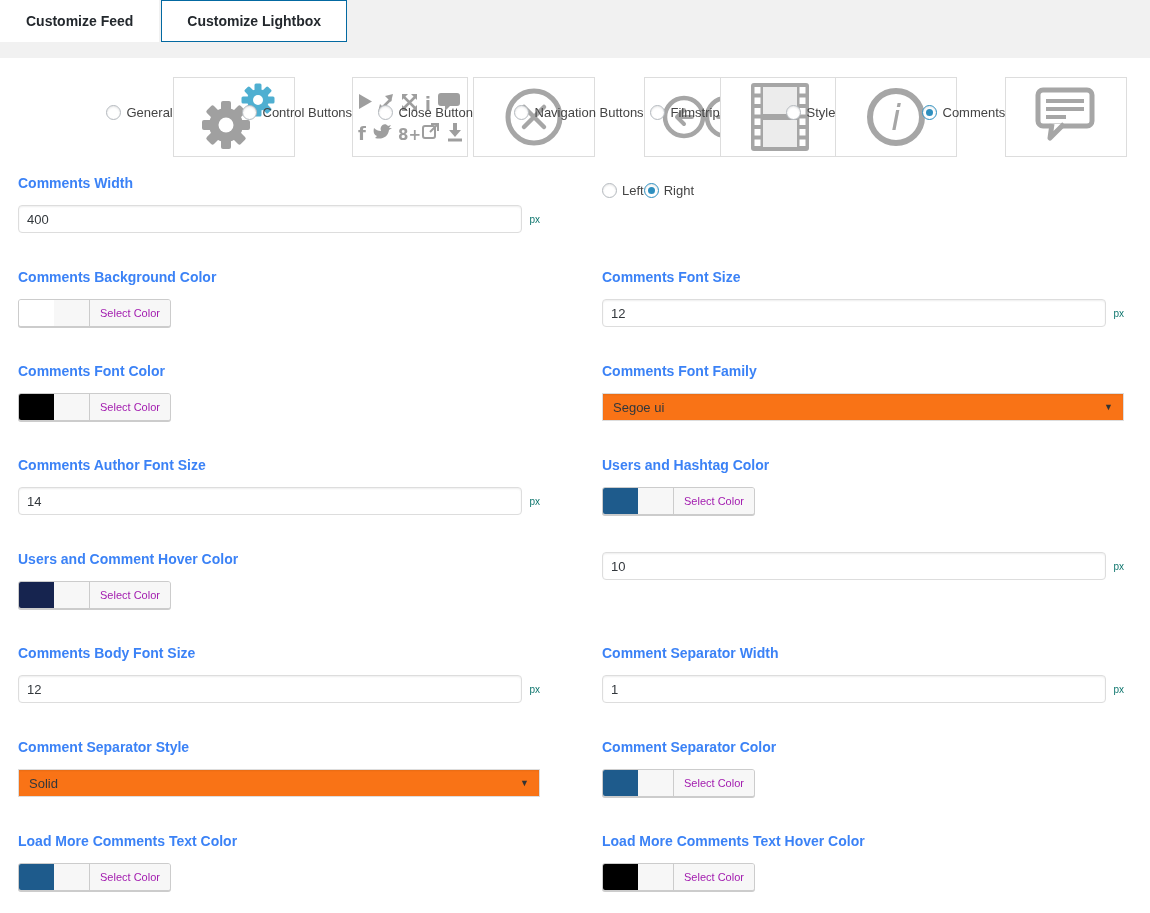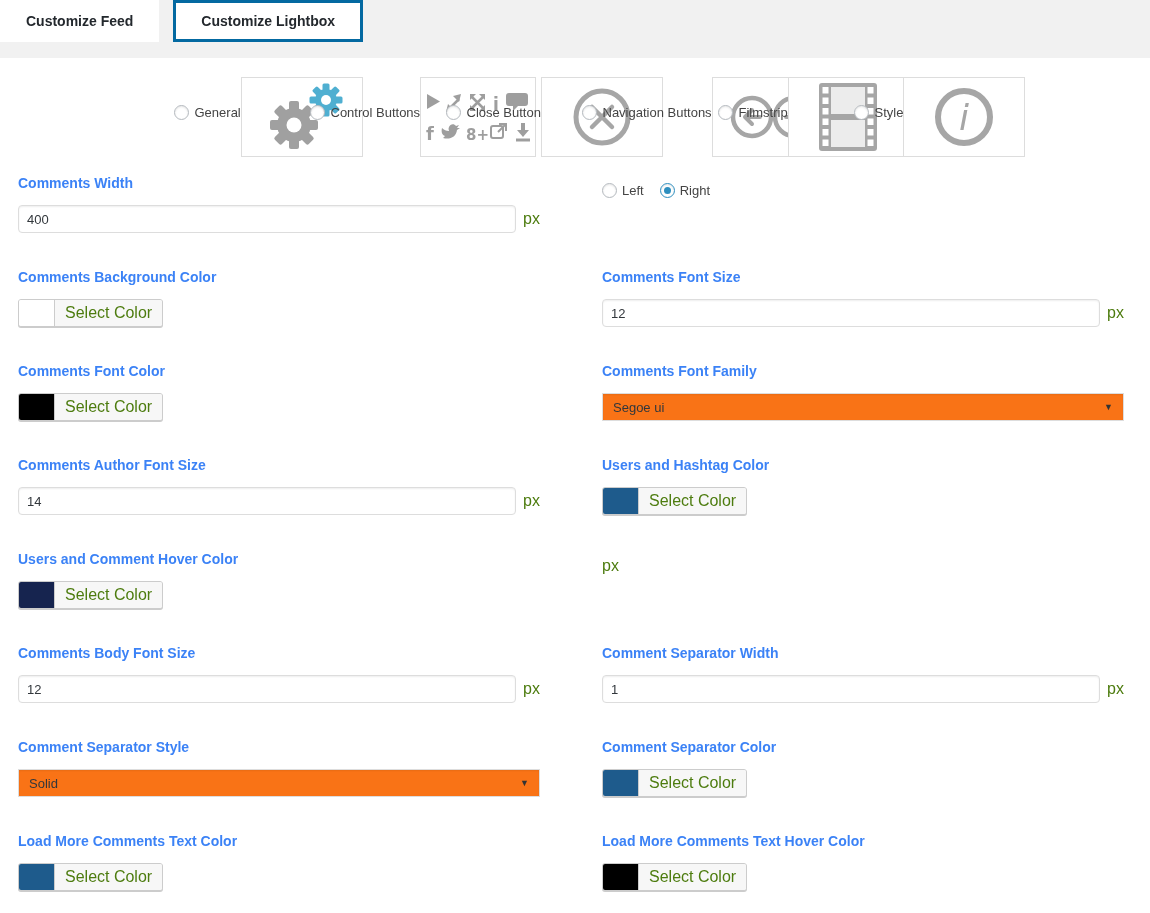--- a/index.html
+++ b/index.html
@@ -6,27 +6,27 @@
   html,body { width:1150px; }
   body {
     font-family: "Liberation Sans", sans-serif;
     background: #f1f1f1;
     color: #23282d;
     width: 1150px;
     height: 913px;
     overflow: hidden;
   }
   
-  .tabbar { display:flex; align-items:stretch; height:42px; background:#f1f1f1;gap:12px; }
+  .tabbar { display:flex; align-items:stretch; height:42px; background:#f1f1f1; }
   .tab {
     background:#fff; border:1px solid transparent;
     font-size:14px; font-weight:bold; color:#23282d;
     padding:0 25px; display:flex; align-items:center; cursor:pointer;
   }
-  .tab.active { border:3px solid #0369a1; margin-left:2px; }
+  .tab.active { border:1px solid #0369a1; margin-left:2px; }
   .tab-gap { height:16px; background:#f1f1f1; }
   
   .panel { background:#fff; min-height:855px; padding-top:19px; }
   
   .sections { display:flex; justify-content:center; gap:13px; }
   .section { width:123px; display:flex; flex-direction:row; align-items:center; }
   .radio-row { display:flex; align-items:center; gap:6px; margin-bottom:9px; cursor:pointer; }
   .radio {
     width:15px; height:15px; border-radius:50%; background:#fff;
     border:1px solid #b4b9be; box-shadow: inset 0 1px 2px rgba(0,0,0,.1);
@@ -46,41 +46,41 @@
   }
   .field { margin-bottom:35px; }
   .field-label { display:block; font-size:14px; font-weight:bold; color:#3b82f6; margin-bottom:13px; }
   .control-row { display:flex; align-items:center; gap:7px; height:30px; }
   .text-input {
     flex:1 1 auto; height:28px; border:1px solid #ddd; background:#fff;
     box-shadow: inset 0 1px 2px rgba(0,0,0,.07);
     padding:0 8px; font-size:13px; color:#32373c; font-family:"Liberation Sans",sans-serif;
     border-radius:4px; outline:none; min-width:0;
   }
-  .unit { font-size:16px; color:#4d7c0f; flex:0 0 auto; }
+  .unit { font-size:10px; color:#0f766e; flex:0 0 auto; }
   .fake-select {
     flex:1 1 auto; height:28px; border:1px solid #ddd; background:#f97316;
     box-shadow: inset 0 1px 2px rgba(0,0,0,.07);
     padding:0 10px; font-size:13px; color:#32373c;
     display:flex; align-items:center; justify-content:space-between; cursor:pointer;
   }
   .select-arrow { font-size:9px; color:#333; }
   
   .color-picker {
     display:inline-flex; align-items:stretch; height:28px;
     border:1px solid #ccc; border-radius:3px; background:#f7f7f7;
     box-shadow: 0 1px 0 #ccc; cursor:pointer; overflow:hidden;
   }
   .swatch { width:35px; height:100%; display:block; }
   .select-color-text {
-    border-left:1px solid #ccc; background:#f7f7f7; color:#4d7c0f;
-    font-size:16px; line-height:26px; padding:0 10px; white-space:nowrap;
-  }
-  
-  .inline-radios { display:flex; align-items:center; gap:16px; }
+    border-left:1px solid #ccc; background:#f7f7f7; color:#a21caf;
+    font-size:11px; line-height:26px; padding:0 10px; white-space:nowrap;margin-left:35px;
+  }
+  
+  .inline-radios { display:flex; align-items:center; gap:0; }
   .inline-radio { display:flex; align-items:center; gap:5px; cursor:pointer; }
   .inline-radio span.txt { font-size:13px; color:#444; }
   svg text { font-family:"DejaVu Sans", sans-serif; }
 </style>
 </head>
 <body>
 
 <div class="tabbar">
   <div class="tab">Customize Feed</div>
   <div class="tab active">Customize Lightbox</div>
@@ -218,20 +218,33 @@
         <span class="radio-label">Style</span>
       </div>
       <div class="icon-box">
         <svg width="120" height="78" viewBox="0 0 120 78">
           <circle cx="60" cy="39" r="26" fill="none" stroke="#a6a6a6" stroke-width="6"></circle>
           <text x="60" y="52" text-anchor="middle" font-family="'DejaVu Serif',serif" font-style="italic" font-size="36" fill="#a6a6a6">i</text>
         </svg>
       </div>
     </div>
 
+    <div class="section">
+      <div class="radio-row">
+        <span class="radio checked"></span>
+        <span class="radio-label">Comments</span>
+      </div>
+      <div class="icon-box">
+        <svg width="120" height="78" viewBox="0 0 120 78">
+          <rect x="32" y="12" width="54" height="36" rx="5" fill="none" stroke="#a6a6a6" stroke-width="5"></rect>
+          <path d="M40 23 h38 M40 31 h38 M40 39 h20" stroke="#a6a6a6" stroke-width="4" fill="none"></path>
+          <path d="M58 46 L44 60 L46 46" fill="#fff" stroke="#a6a6a6" stroke-width="5" stroke-linejoin="round"></path>
+        </svg>
+      </div>
+    </div>
 
   </div>
 
   <div class="form-grid">
 
     <div class="field">
       <span class="field-label">Comments Width</span>
       <div class="control-row">
         <input class="text-input" type="text" value="400" style="">
         <span class="unit">px</span>
@@ -312,20 +325,21 @@
       <div class="control-row">
         <span class="color-picker">
           <span class="swatch" style="background-color: rgb(22, 36, 79);"></span>
           <span class="select-color-text">Select Color</span>
         </span>
       </div>
     </div>
 
     <div class="field">
       <div class="control-row">
+        <input class="text-input" type="text" value="10" style="">
         <span class="unit">px</span>
       </div>
     </div>
 
     <div class="field">
       <span class="field-label">Comments Body Font Size</span>
       <div class="control-row">
         <input class="text-input" type="text" value="12" style="">
         <span class="unit">px</span>
       </div>

